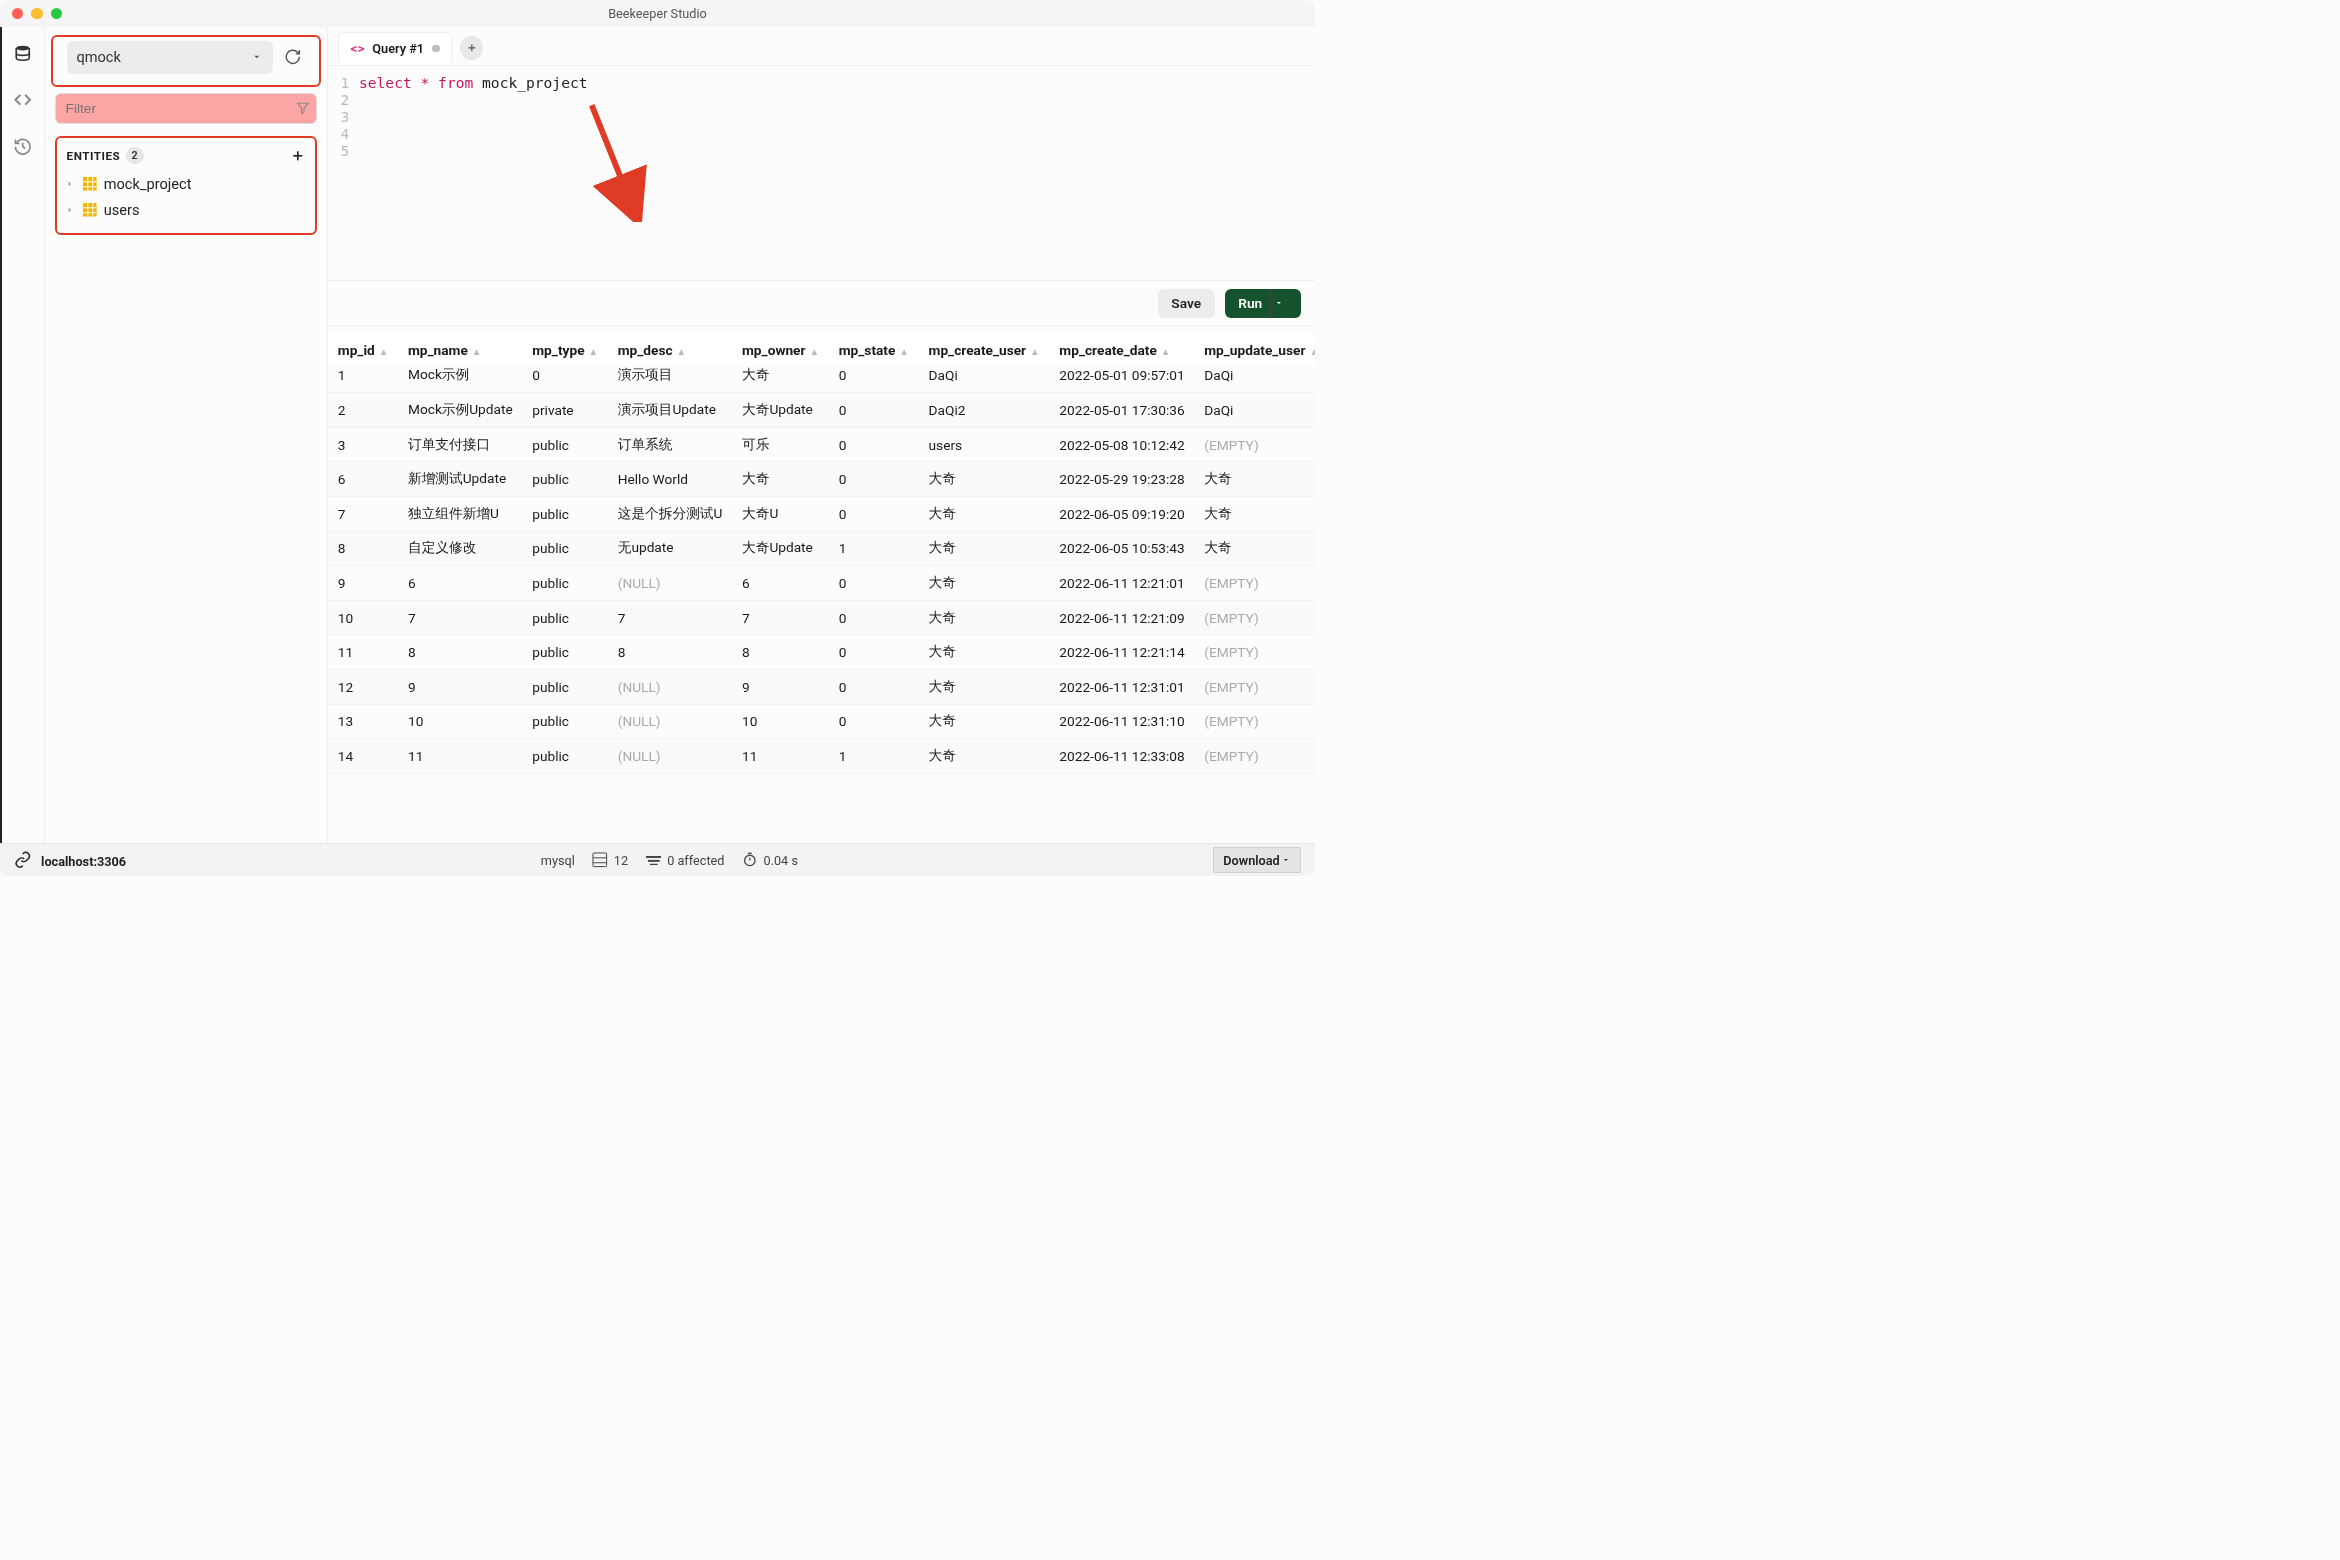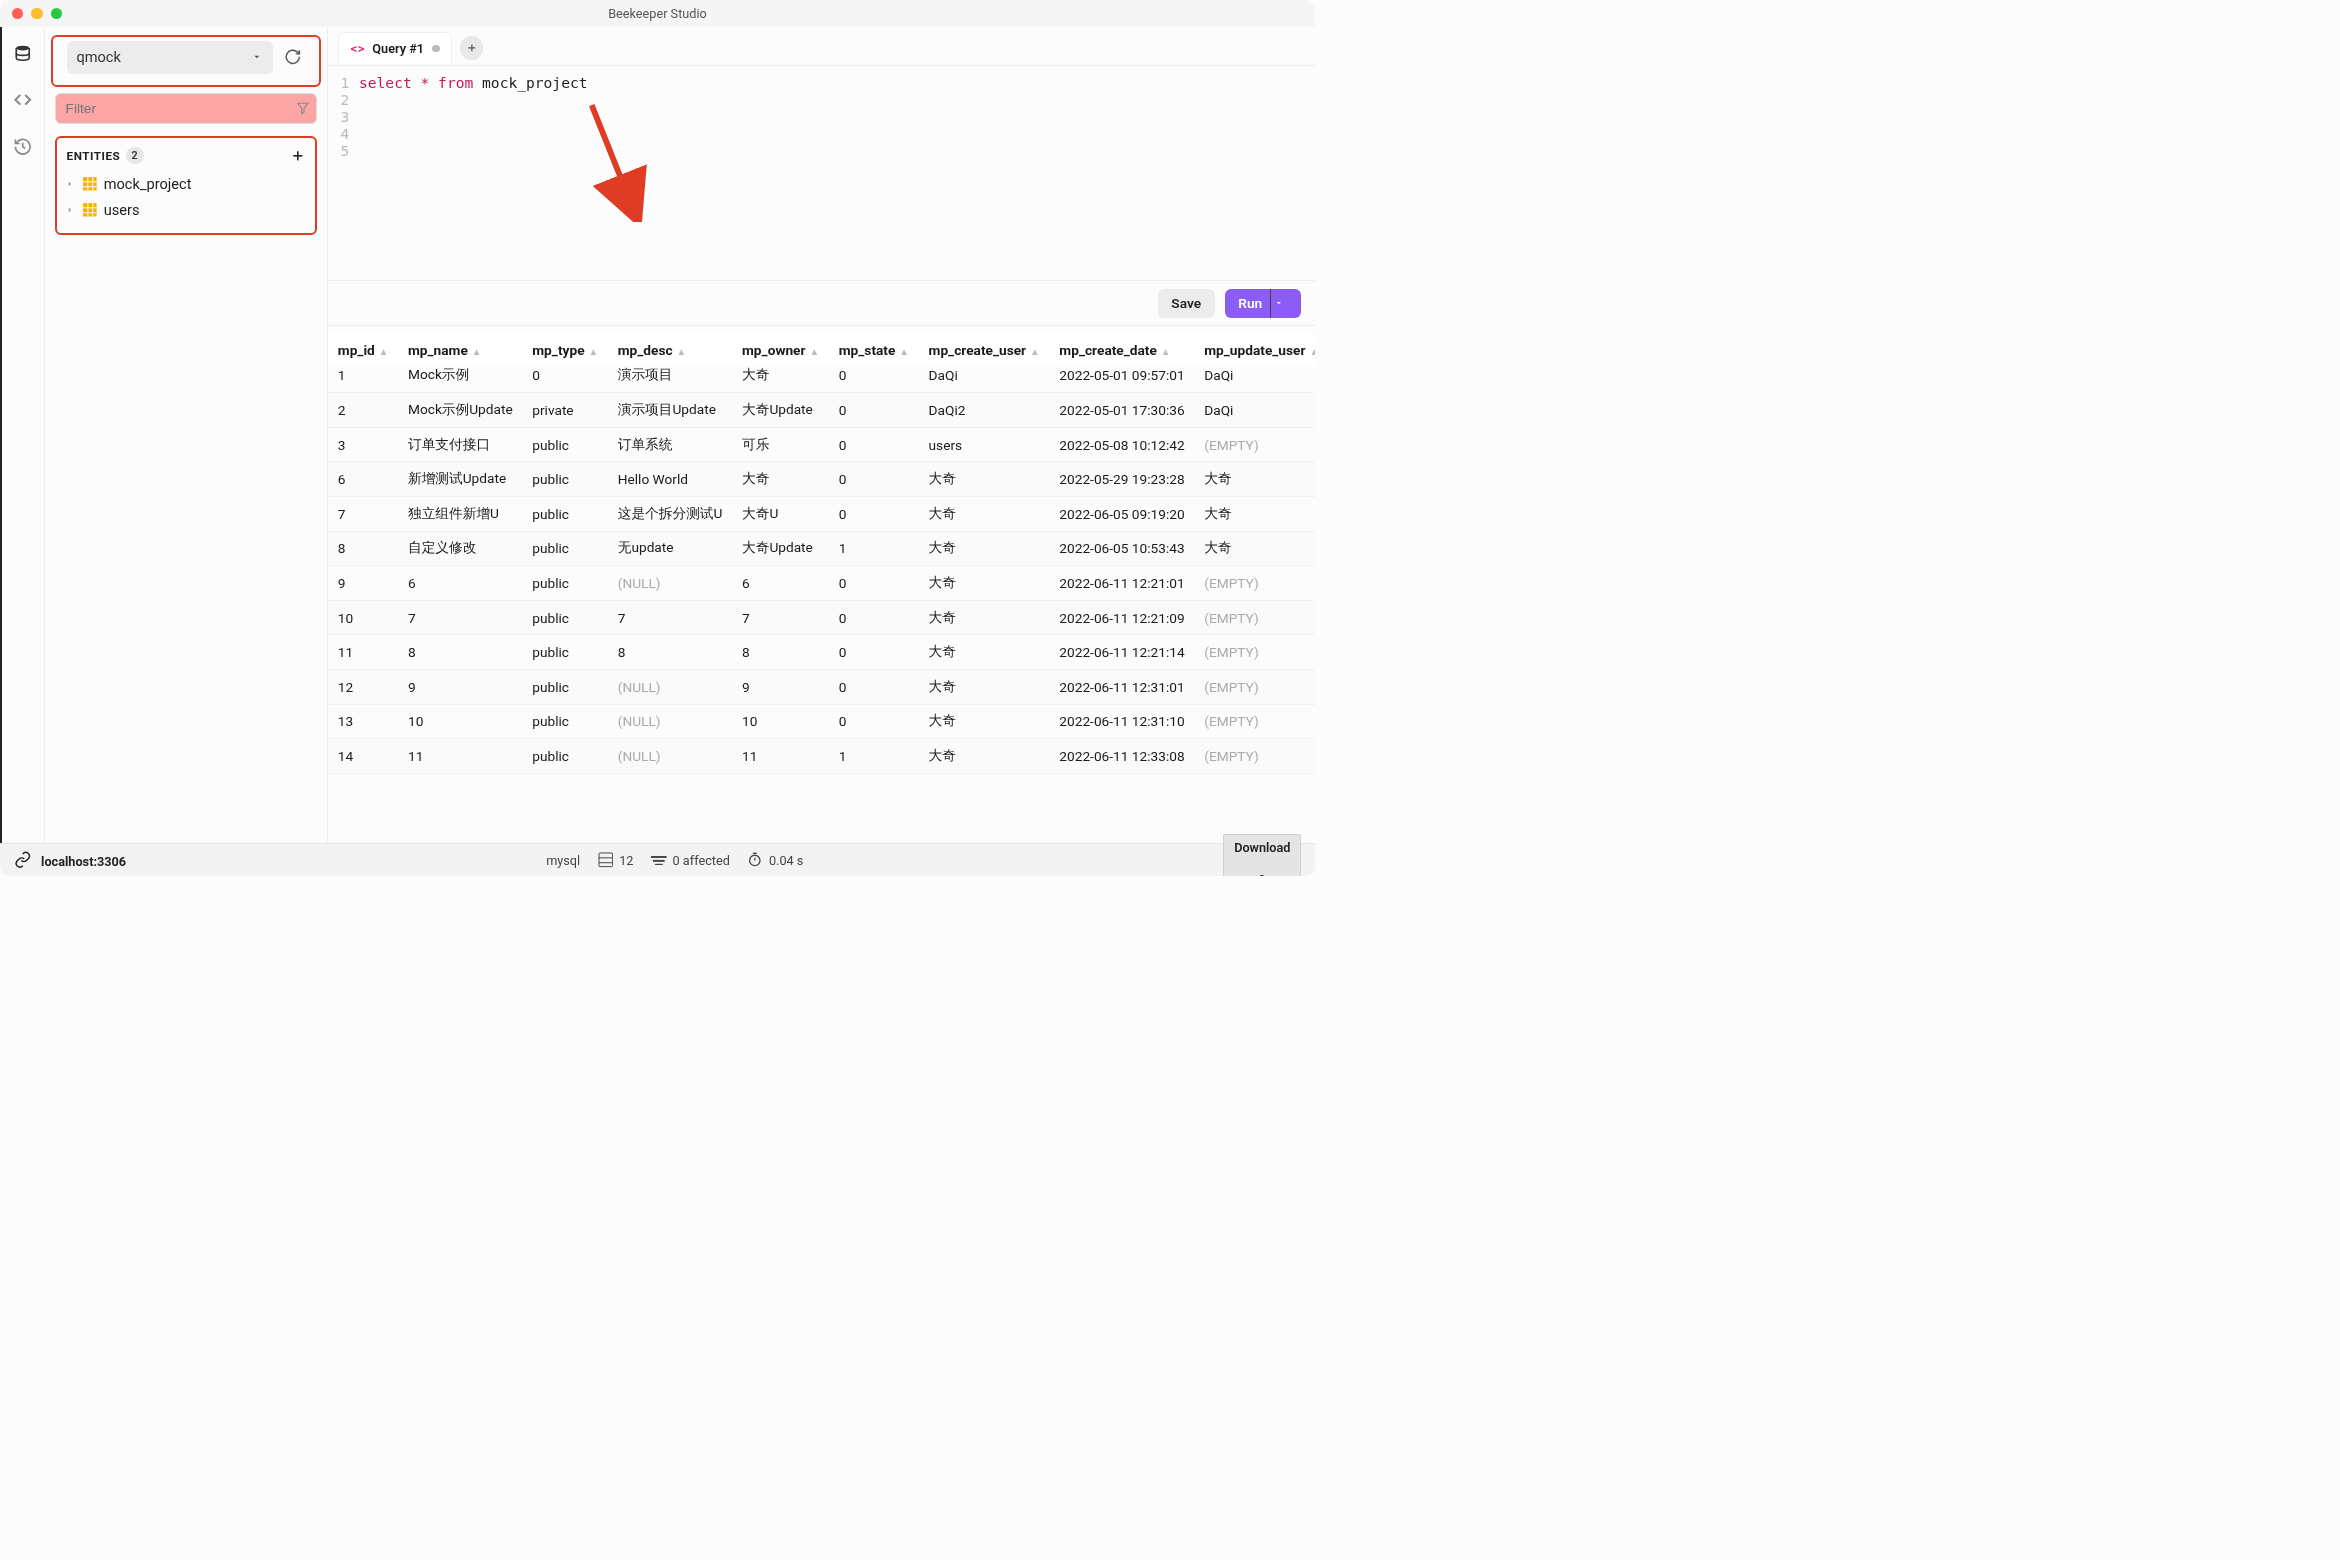--- a/index.html
+++ b/index.html
@@ -54,40 +54,40 @@
 .editor .line { display: flex; }
 .editor .ln { width: 31px; text-align: right; color: #bbb; padding-right: 9.8px; user-select: none; }
 .editor .code .kw  { color: #c2185b; }
 .editor .code .op  { color: #c2185b; }
 .editor .code .id  { color: #222; }
 .arrow-annot { position: absolute; left: 254px; top: 29px; pointer-events: none; }
 
 .toolbar { height: 45px; display: flex; align-items: center; justify-content: flex-end; gap: 9.8px; padding: 0 13.7px; border-bottom: 1px solid #eee; }
 .btn { height: 29px; padding: 0 13.7px; border-radius: 5.9px; font-size: 13.7px; font-weight: 600; cursor: pointer; display: flex; align-items: center; }
 .btn-save { background: #ececec; color: #222; }
-.btn-run { background: #8b5cf6; color: #fff; display: flex; align-items: center; }
+.btn-run { background: #14532d; color: #fff; display: flex; align-items: center; }
 .btn-run .split { width: 17.6px; margin-left: 7.8px; border-left: 1px solid #444; display: flex; align-items: center; justify-content: center; height: 100%; }
 
 
 .results { flex: 1; overflow: auto; }
 table { border-collapse: collapse; width: 100%; font-size: 13.7px; }
 thead th { text-align: left; font-weight: 700; padding: 7.8px 9.8px; border-bottom: 1px solid #e5e5e5; position: sticky; top: 8px; background: #fff; white-space: nowrap; }
 thead th .sort { color: #bbb; font-size: 9.8px; margin-left: 3.9px; }
 tbody td { padding: 7.8px 9.8px; border-bottom: 1px solid #f1f1f1; white-space: nowrap; }
 tbody tr:nth-child(even) { background: #fafafa; }
 .null { color: #aaa; }
 
 
 .statusbar { height: 33px; border-top: 1px solid #e5e5e5; display: flex; align-items: center; padding: 0 13.7px; font-size: 12.7px; color: #222; background: #f3f3f3; }
 .statusbar .left { display: flex; align-items: flex-end; gap: 9.8px; }
 .statusbar .left b { font-weight: 700; }
 .statusbar .mid { margin-left: auto; display: flex; align-items: center; gap: 17.6px; color: #444; }
 .statusbar .mid .item { display: flex; align-items: center; gap: 5.9px; }
 .statusbar .right { margin-left: auto; }
-.dl-btn { background: #e4e4e4; border: 1px solid #d0d0d0; border-radius: 1px; padding: 4.9px 9.8px; font-weight: 600; cursor: pointer; display: flex; align-items: center; gap: 16px; flex-direction: column; }
+.dl-btn { background: #e4e4e4; border: 1px solid #d0d0d0; border-radius: 1px; padding: 4.9px 9.8px; font-weight: 600; cursor: pointer; display: flex; align-items: center; gap: 1px; }
 
 svg { display: block; }
 </style>
 </head>
 <body>
 
 <div class="window">
 
   <div class="titlebar">
     <div class="traffic-lights">

